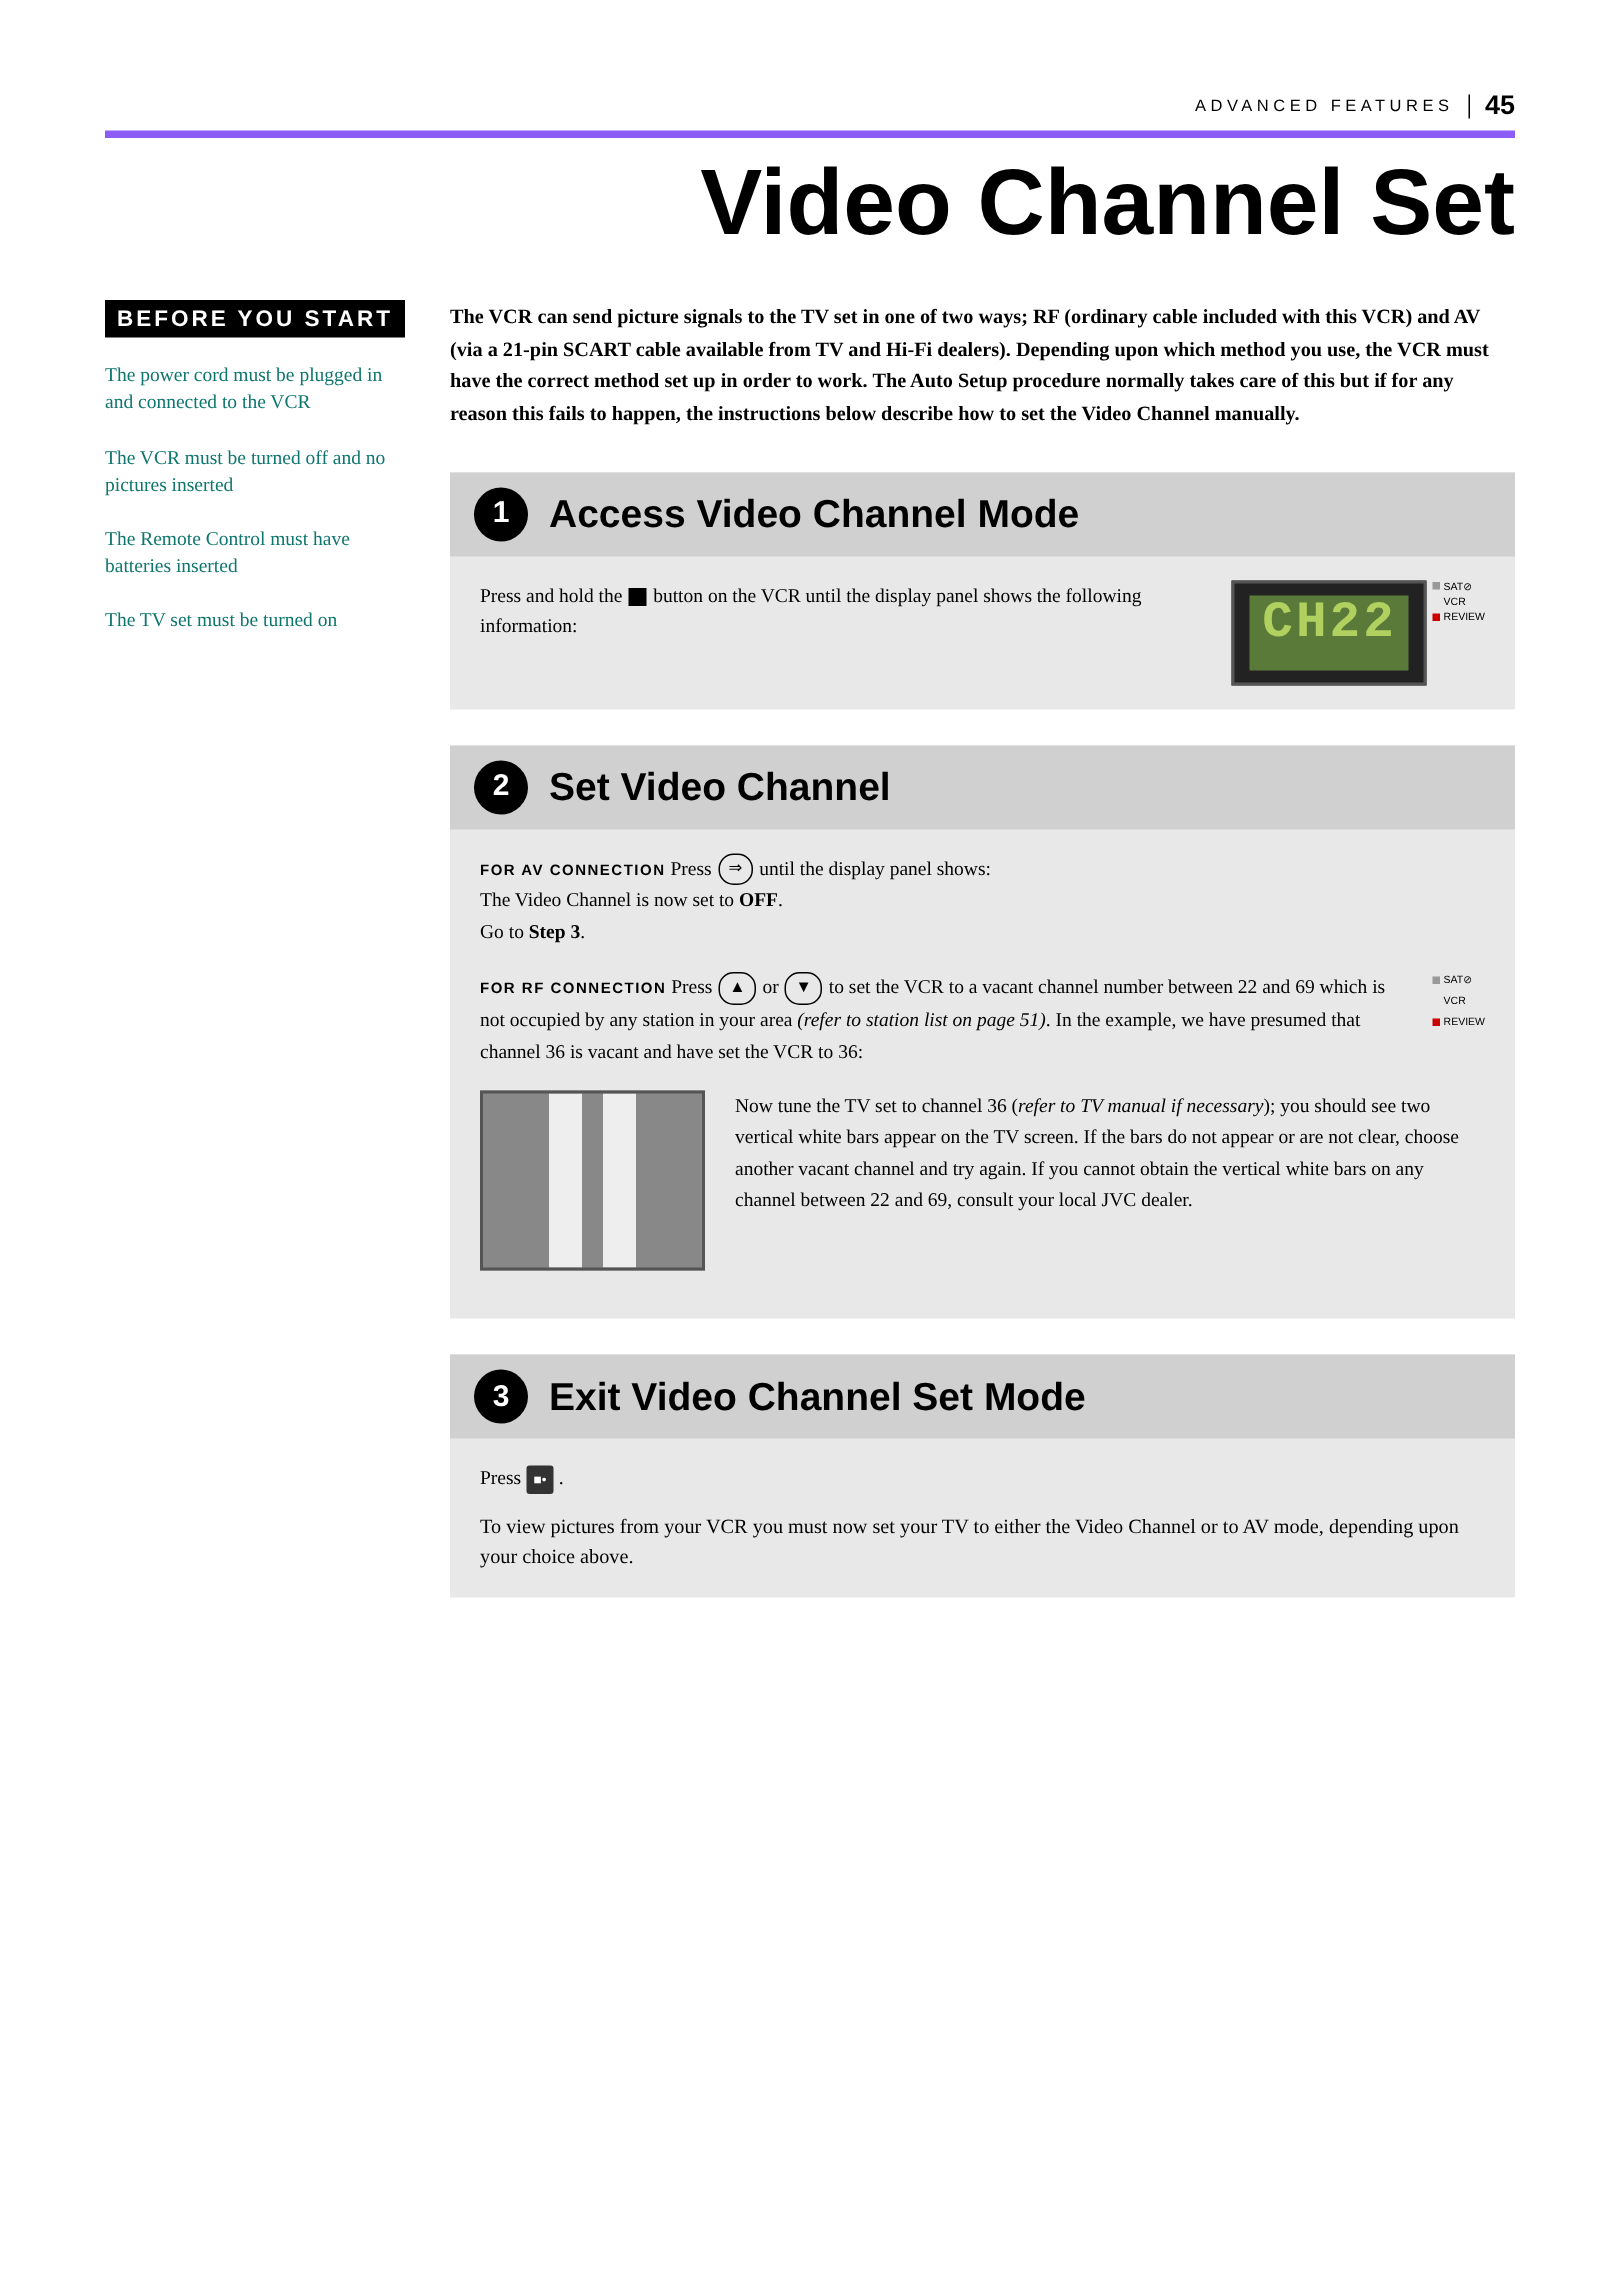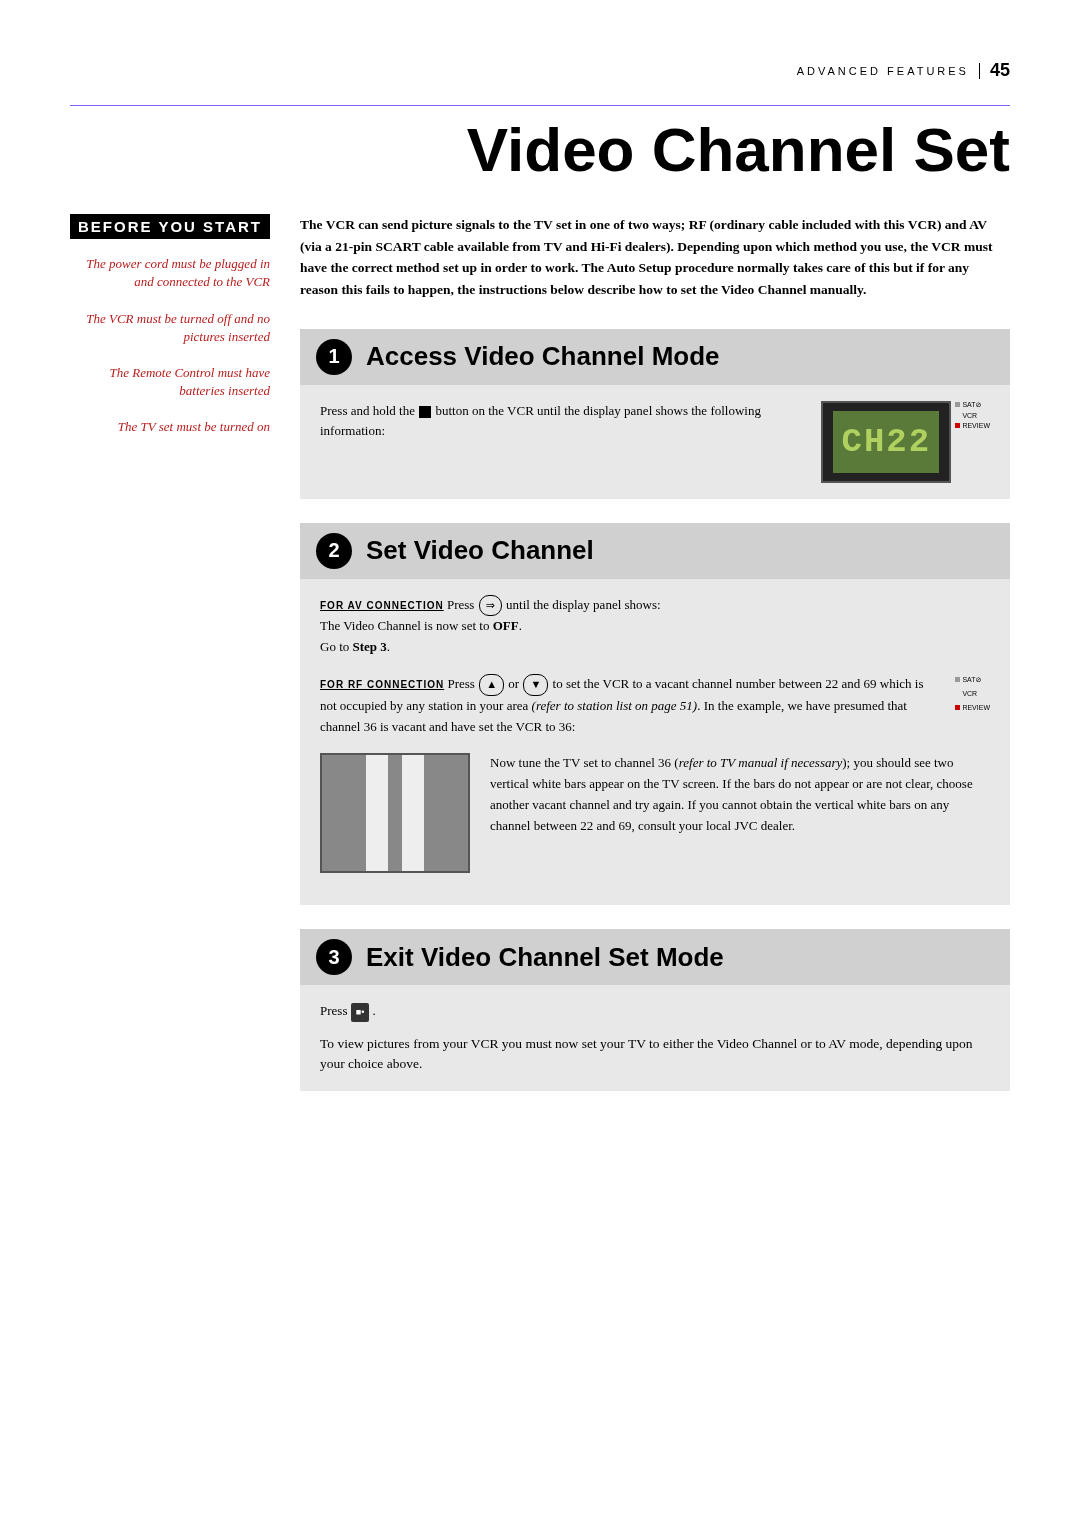--- a/index.html
+++ b/index.html
@@ -19,22 +19,22 @@
       padding: 60px 70px 60px 70px;
       position: relative;
     }
 
     
     .page-header {
       display: flex;
       justify-content: flex-end;
       align-items: center;
       margin-bottom: 10px;
-      padding-bottom: 24px;
-      border-bottom: 1px solid #8b5cf6;
+      padding-bottom: 6px;
+      border-bottom: 5px solid #8b5cf6;
     }
 
     .header-text {
       font-family: Arial, Helvetica, sans-serif;
       font-size: 11px;
       letter-spacing: 3px;
       text-transform: uppercase;
       color: #000;
     }
 
@@ -84,24 +84,23 @@
       letter-spacing: 2px;
       text-transform: uppercase;
       padding: 4px 8px;
       display: inline-block;
       margin-bottom: 16px;
     }
 
     .sidebar-item {
       font-size: 13px;
       line-height: 1.4;
-      text-align: right;
+      text-align: left;
       margin-bottom: 18px;
-      color: #b91c1c;
-      font-style: italic;
+      color: #0f766e;
     }
 
     
     .main-column {
       flex: 1;
     }
 
     .intro-text {
       font-size: 13.5px;
       line-height: 1.6;
@@ -170,28 +169,28 @@
       width: 130px;
       min-width: 130px;
       background: #222;
       padding: 8px 10px;
       position: relative;
       border: 2px solid #555;
     }
 
     .lcd-screen {
       background: #5a7a3a;
-      padding: 12px 8px;
+      padding: 0 8px;
       font-family: 'Courier New', monospace;
       font-size: 28px;
       font-weight: bold;
       color: #c8e88a;
       letter-spacing: 2px;
       display: flex;
-      align-items: center;
+      align-items: flex-start;
       justify-content: center;
       min-height: 50px;
       position: relative;
     }
 
     .lcd-digits {
       font-size: 34px;
       font-weight: bold;
       color: #b0d060;
       font-family: 'Courier New', monospace;
@@ -247,21 +246,20 @@
     .connection-text {
       flex: 1;
     }
 
     .for-connection-label {
       font-family: Arial, Helvetica, sans-serif;
       font-size: 10px;
       font-weight: bold;
       letter-spacing: 1px;
       text-transform: uppercase;
-      text-decoration: underline;
     }
 
     
     .tv-bars-container {
       display: flex;
       gap: 20px;
       margin: 16px 0;
       align-items: flex-start;
     }
 

